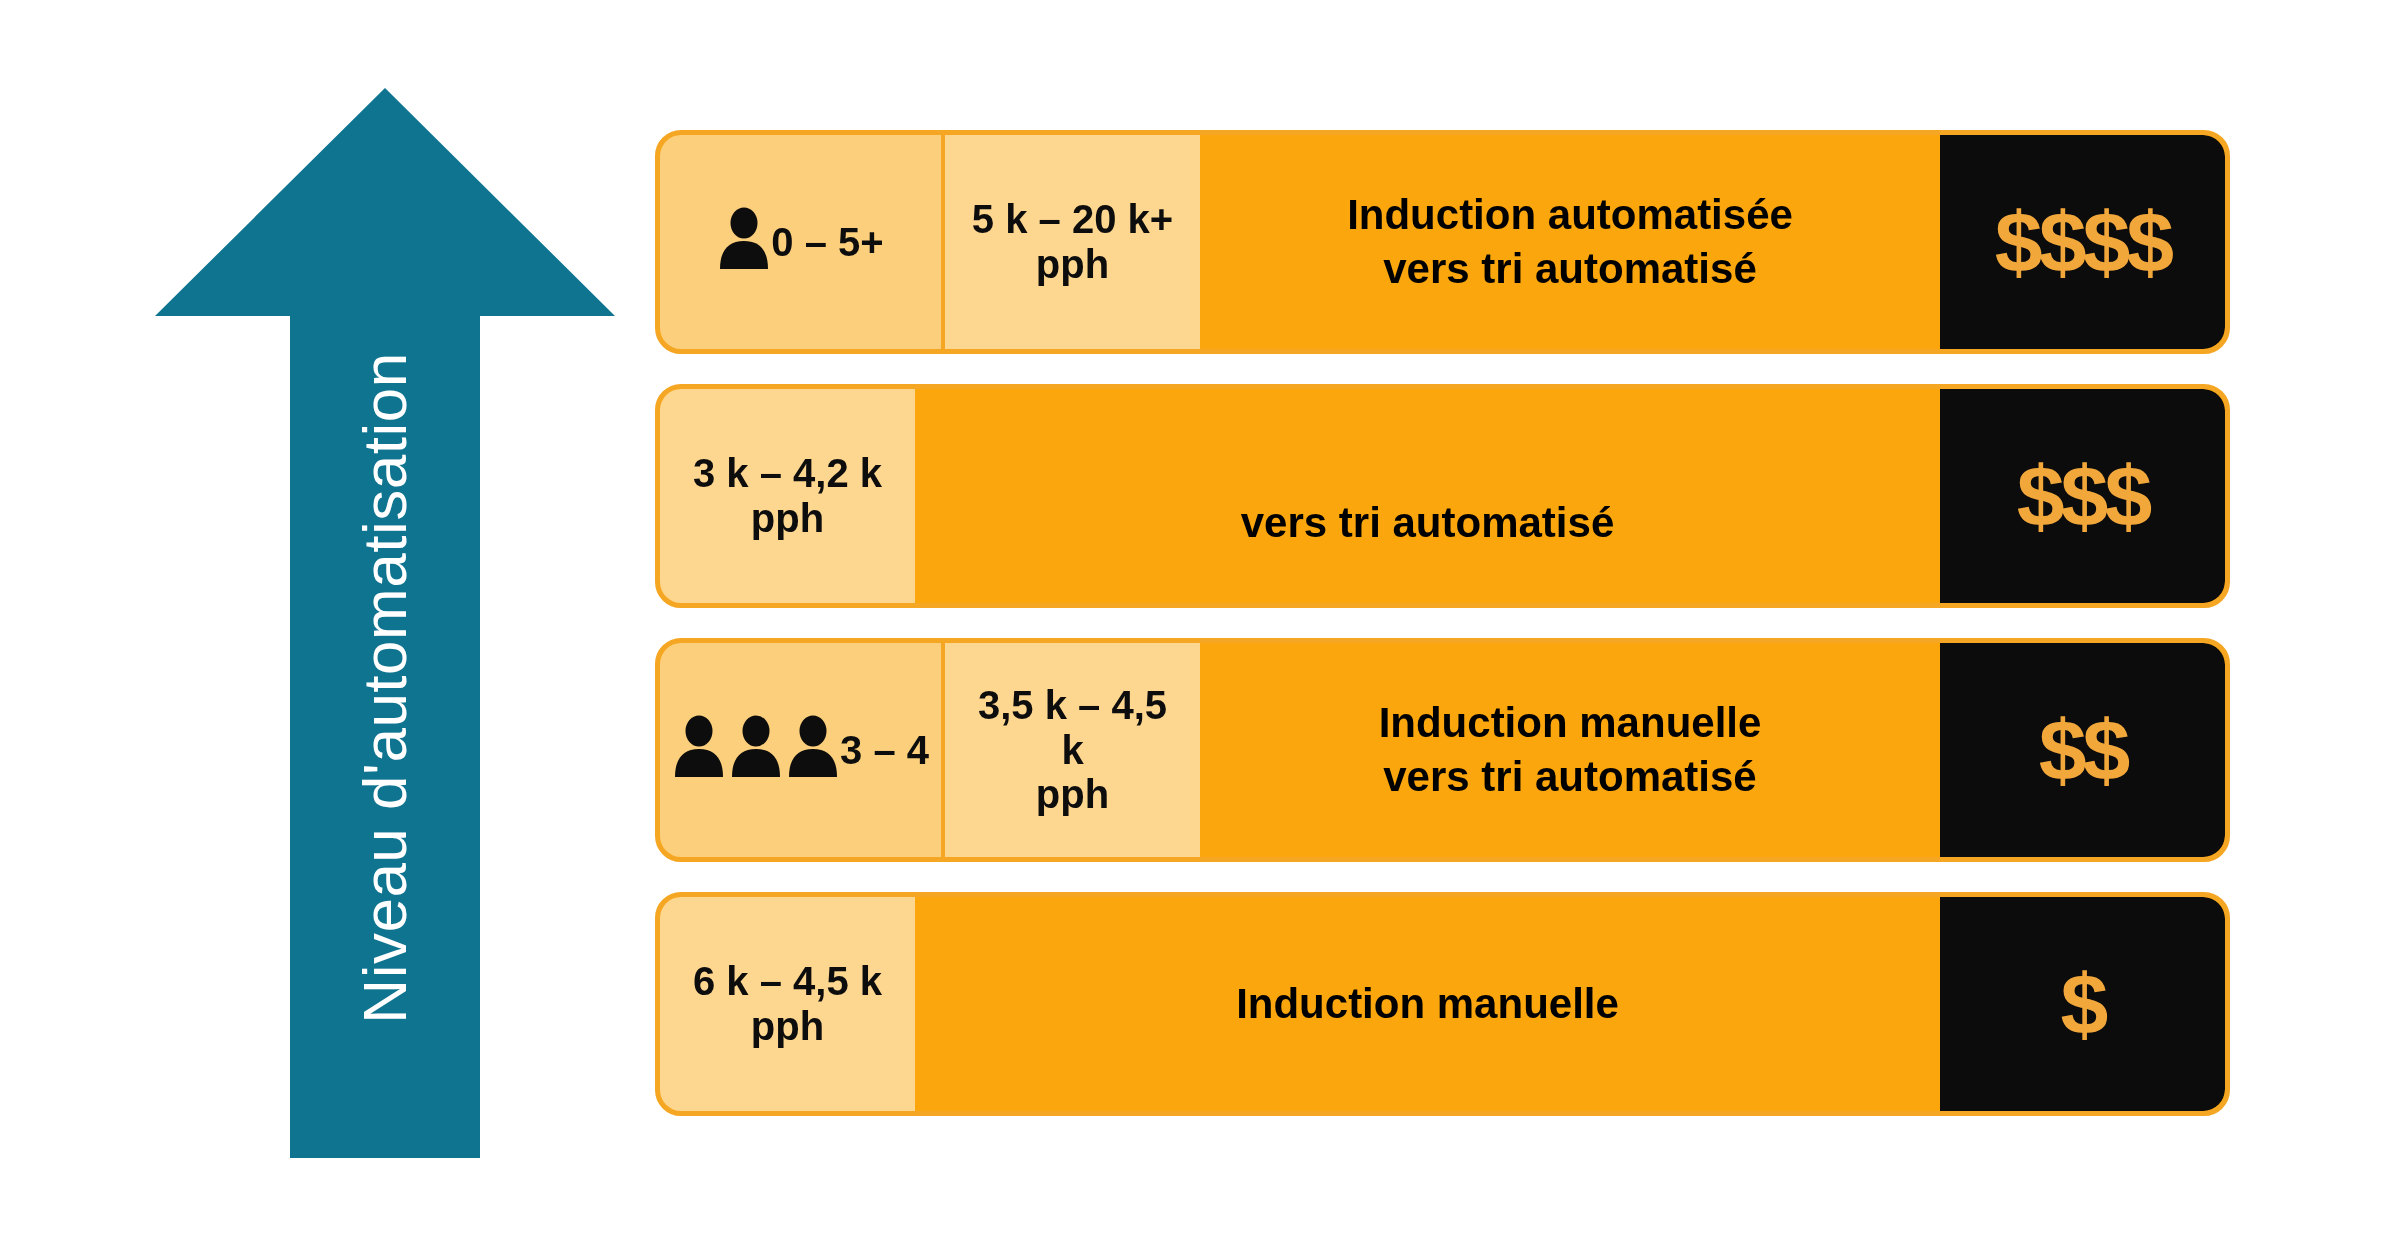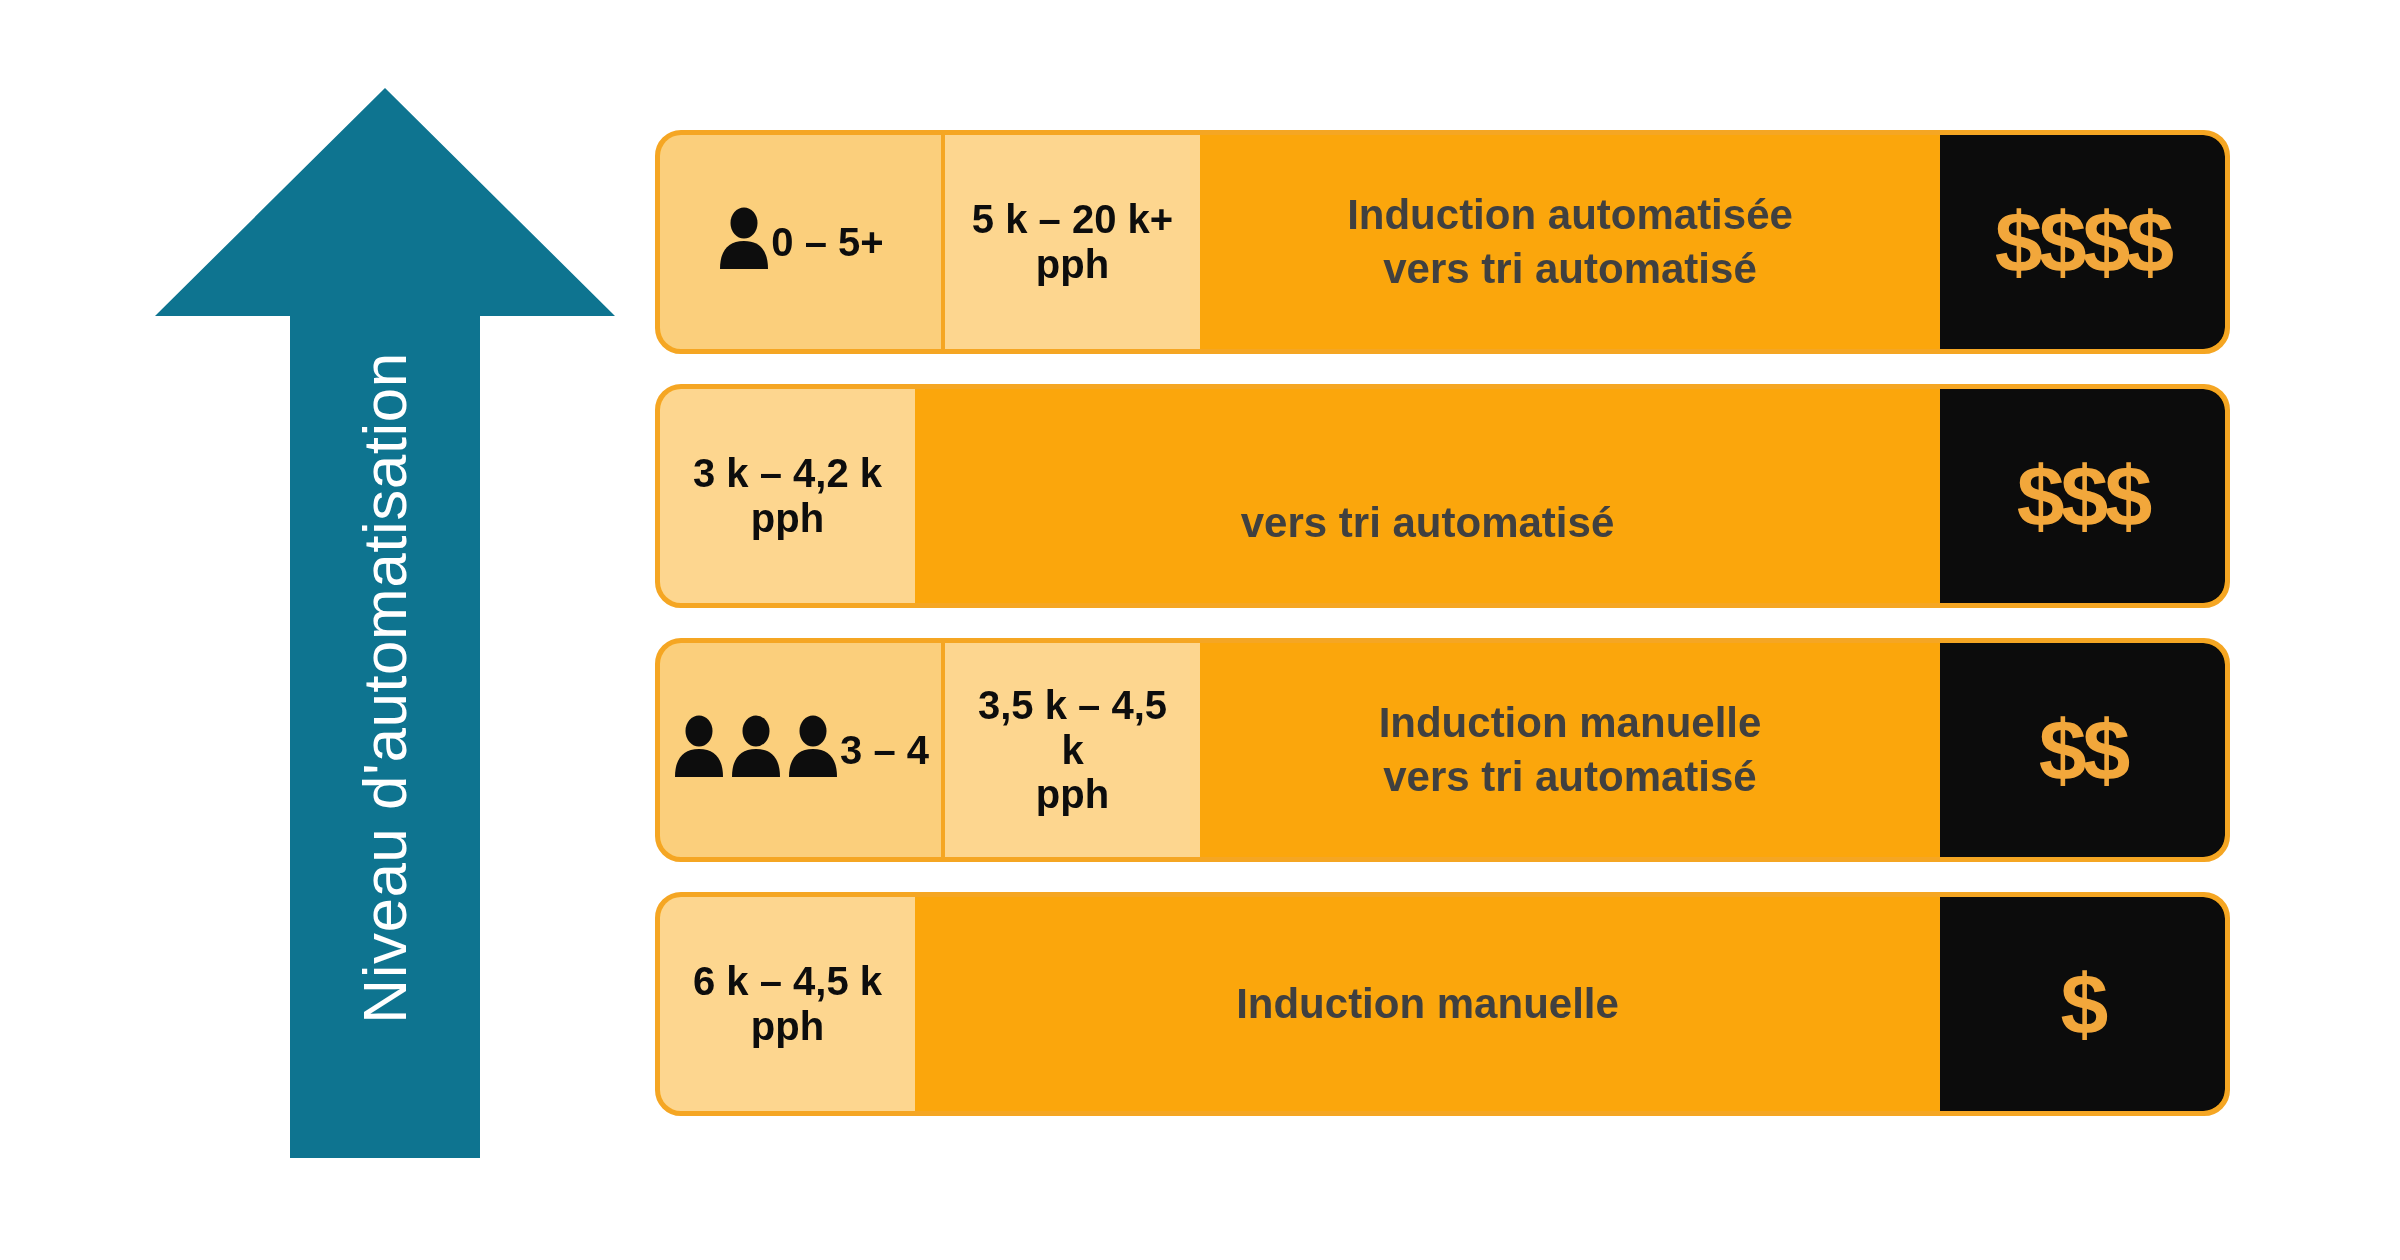--- a/index.html
+++ b/index.html
@@ -135,21 +135,21 @@
     display: flex;
     align-items: center;
     justify-content: center;
     text-align: center;
     box-sizing: border-box;
     padding: 0 20px;
   }
   .cell-desc span {
     font-size: 42px;
     font-weight: bold;
-    color: #404040;
+    color: #000000;
     line-height: 1.28;
     font-family: "Liberation Sans", sans-serif;
   }
 
   .cell-cost {
     width: 285px;
     flex: 0 0 285px;
     background: #0c0c0c;
     border-radius: 0 22px 22px 0;
     display: flex;

